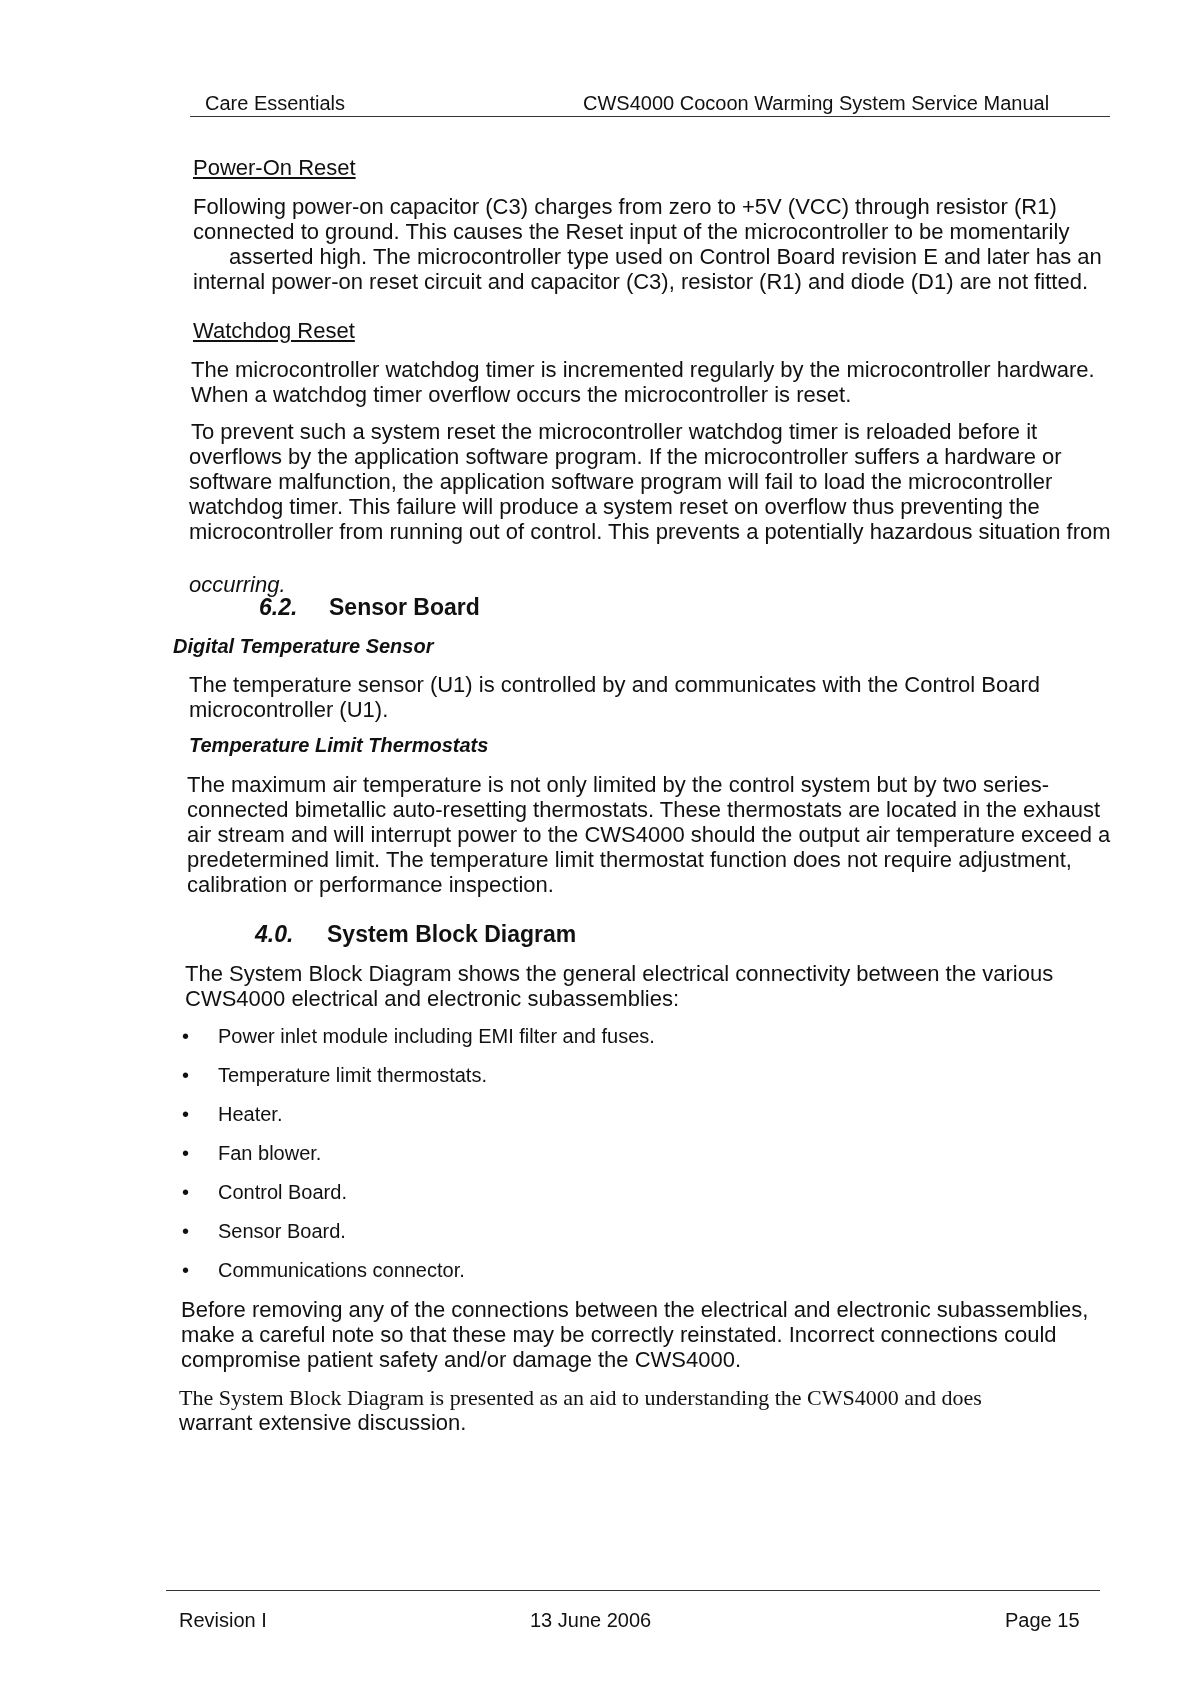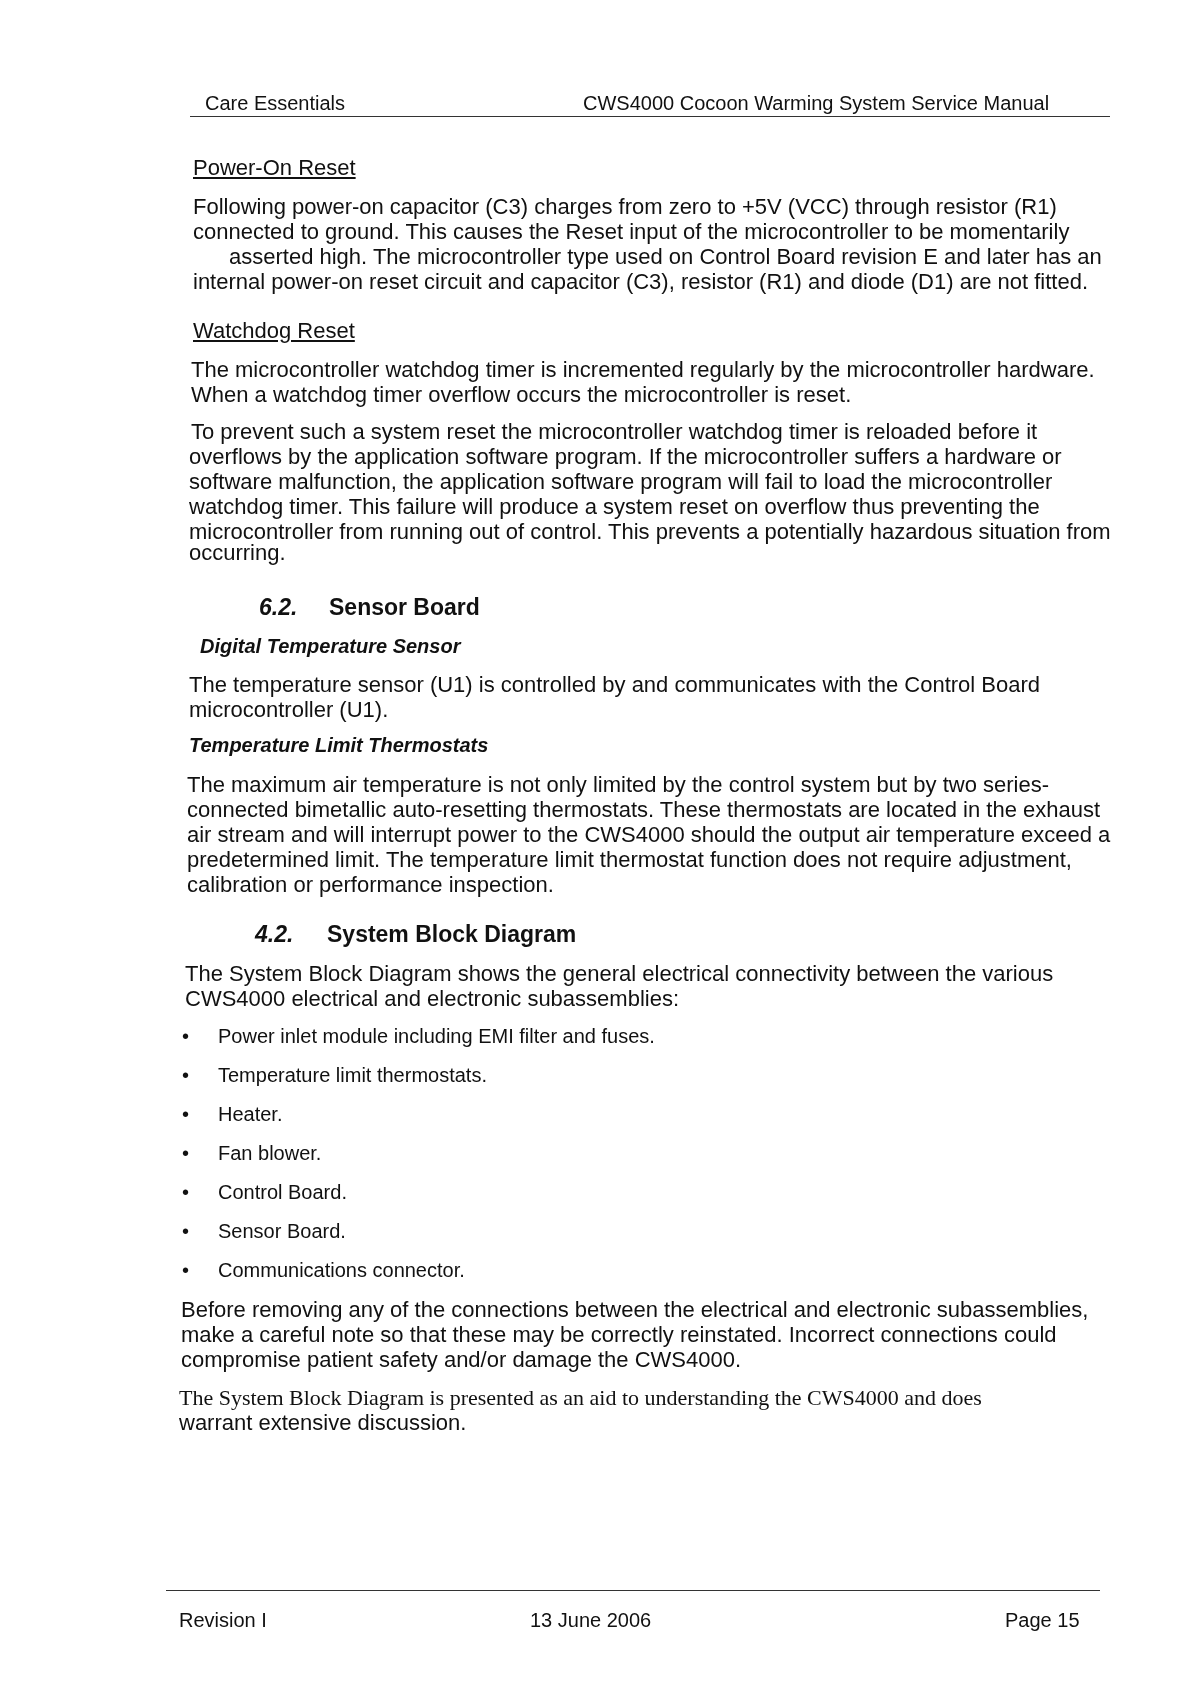--- a/index.html
+++ b/index.html
@@ -44,43 +44,43 @@
 <div>
   <div class="p" style="top:357px; left:191px;">The microcontroller watchdog timer is incremented regularly by the microcontroller hardware.</div>
   <div class="p" style="top:382px; left:191px;">When a watchdog timer overflow occurs the microcontroller is reset.</div>
 </div>
 <div>
   <div class="p" style="top:419px; left:191px;">To prevent such a system reset the microcontroller watchdog timer is reloaded before it</div>
   <div class="p" style="top:444px; left:189px;">overflows by the application software program. If the microcontroller suffers a hardware or</div>
   <div class="p" style="top:469px; left:189px;">software malfunction, the application software program will fail to load the microcontroller</div>
   <div class="p" style="top:494px; left:189px;">watchdog timer. This failure will produce a system reset on overflow thus preventing the</div>
   <div class="p" style="top:519px; left:189px;">microcontroller from running out of control. This prevents a potentially hazardous situation from</div>
-  <div class="p" style="top:540px; left:189px;">occurring.</div>
+  <div class="p" style="top:572px; left:189px;font-style:italic;">occurring.</div>
 </div>
 
 <div class="h2" style="top:594px; left:259px;">
   <span class="num">6.2.</span>
   <span class="ttl">Sensor Board</span>
 </div>
-<div class="h3" style="top:635px; left:200px;">Digital Temperature Sensor</div>
+<div class="h3" style="top:635px; left:173px;">Digital Temperature Sensor</div>
 <div>
   <div class="p" style="top:672px; left:189px;">The temperature sensor (U1) is controlled by and communicates with the Control Board</div>
   <div class="p" style="top:697px; left:189px;">microcontroller (U1).</div>
 </div>
 <div class="h3" style="top:734px; left:189px;">Temperature Limit Thermostats</div>
 <div>
   <div class="p" style="top:772px; left:187px;">The maximum air temperature is not only limited by the control system but by two series-</div>
   <div class="p" style="top:797px; left:187px;">connected bimetallic auto-resetting thermostats. These thermostats are located in the exhaust</div>
   <div class="p" style="top:822px; left:187px;">air stream and will interrupt power to the CWS4000 should the output air temperature exceed a</div>
   <div class="p" style="top:847px; left:187px;">predetermined limit. The temperature limit thermostat function does not require adjustment,</div>
   <div class="p" style="top:872px; left:187px;">calibration or performance inspection.</div>
 </div>
 
 <div class="h2" style="top:921px; left:255px;">
-  <span class="num">4.2.</span>
+  <span class="num">4.0.</span>
   <span class="ttl" style="left:72px;">System Block Diagram</span>
 </div>
 <div>
   <div class="p" style="top:961px; left:185px;">The System Block Diagram shows the general electrical connectivity between the various</div>
   <div class="p" style="top:986px; left:185px;">CWS4000 electrical and electronic subassemblies:</div>
 </div>
 
 <div>
   <div class="bullet" style="top:1025px;">
     <span class="dot">•</span>

